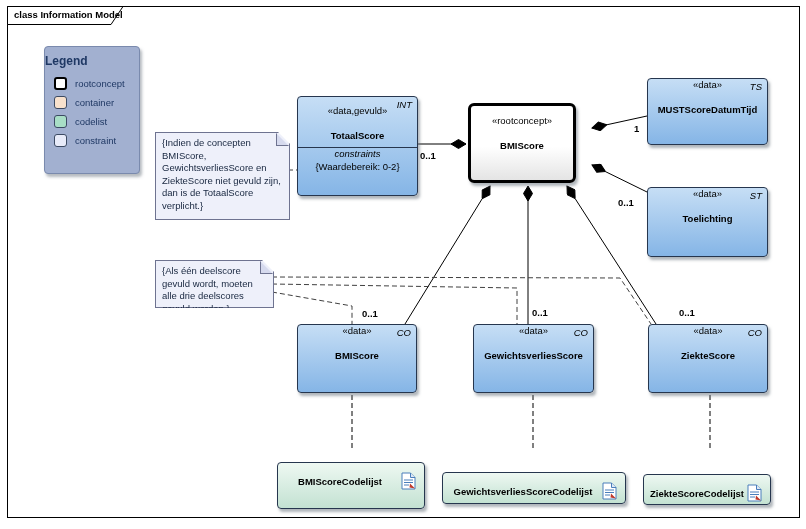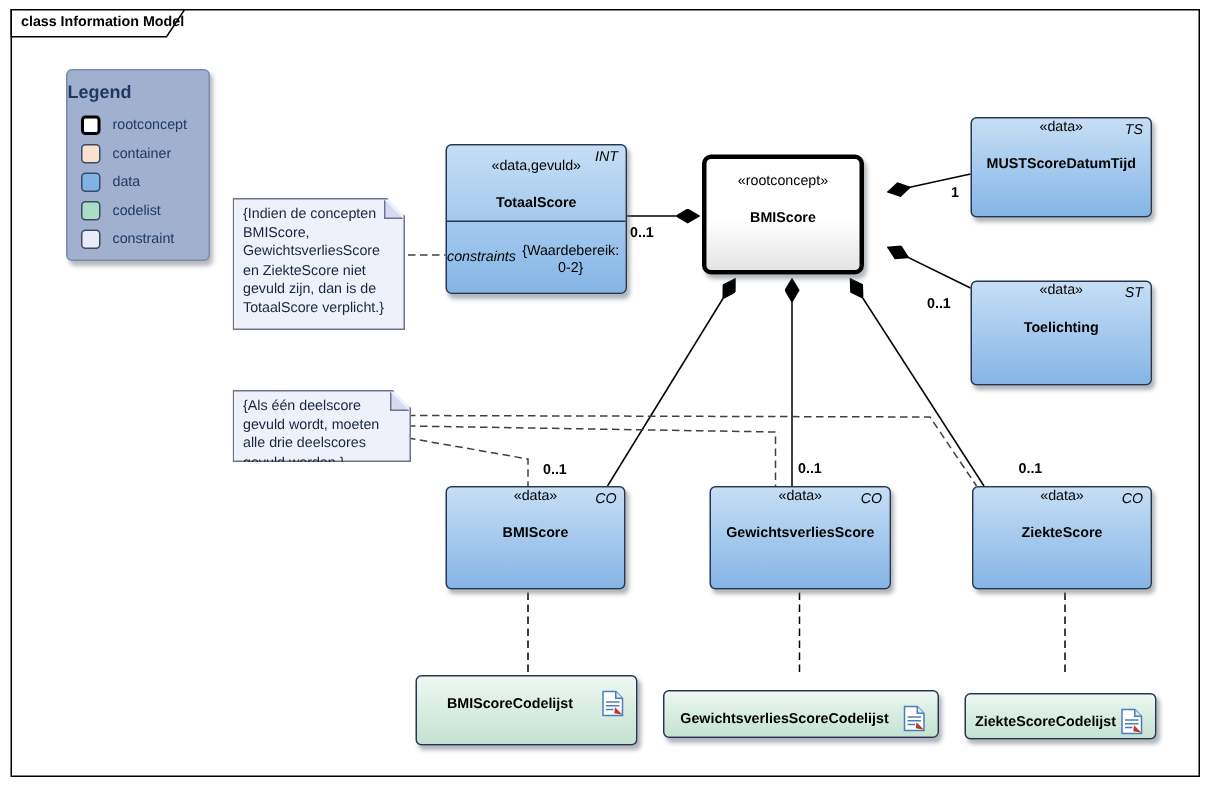--- a/index.html
+++ b/index.html
@@ -20,29 +20,29 @@
          display:flex; flex-direction:column; align-items:center; justify-content:flex-start;
          text-align:center; font-size:9.5px; color:#000; }
   .cls .tag { position:absolute; top:2px; right:5px; font-style:italic; font-size:9.5px; }
   .cls .stereo { font-size:9.5px; }
   .cls .cname { font-weight:bold; margin-top:14px; font-size:9.5px; }
 
   .root { border:3px solid #000; border-radius:6px; background:linear-gradient(#ffffff 55%, #e4e4e4); justify-content:flex-start; padding-top:9px; }
 
   .two-comp { justify-content:flex-start; }
   .two-comp .comp-top { height:50px; width:100%; display:flex; flex-direction:column; align-items:center; justify-content:flex-end; padding-bottom:6px; }
-  .two-comp .comp-bottom { border-top:1px solid #26364e; width:100%; flex:1; display:flex; flex-direction:row; align-items:center; justify-content:flex-start; }
+  .two-comp .comp-bottom { border-top:1px solid #26364e; width:100%; flex:1; display:flex; flex-direction:column; align-items:center; justify-content:flex-start; }
   .comp-label { font-style:italic; font-size:9.5px; }
   .comp-text { font-size:9.5px; margin-top:2px; }
 
   .codelist { position:absolute; z-index:2; border:1px solid #26364e; border-radius:4px;
               background:linear-gradient(#eef8f2, #c3e2d2);
               box-shadow:2px 3px 3px rgba(110,120,130,.55);
               font-size:9.5px; font-weight:bold; text-align:center; color:#000;
-              padding:13px 32px 0 10px; }
+              padding:13px 32px 0 10px;margin-top:12px; }
   .codelist .doc-icon { position:absolute; right:8px; top:9px; }
 
   
   .note { position:absolute; z-index:2; background:#eef0fa; border:1px solid #6e7390;
           box-shadow:2px 3px 3px rgba(110,120,130,.45);
           font-size:9.5px; line-height:12.5px; color:#17263f; padding:4px 4px 4px 6px;
           clip-path: polygon(0 0, calc(100% - 12px) 0, 100% 12px, 100% 100%, 0 100%); }
   .note::before { content:''; position:absolute; top:0; right:0; width:12px; height:12px;
           background:#d6daee; border-left:1px solid #6e7390; border-bottom:1px solid #6e7390;
           clip-path: polygon(0 0, 100% 100%, 0 100%); }
@@ -95,34 +95,30 @@
     <div class="ltitle">Legend</div>
     <div class="lrow">
       <span class="sw thick" style="background: rgb(255, 255, 255);"></span>
       <span class="ltext">rootconcept</span>
     </div>
     <div class="lrow">
       <span class="sw" style="background: rgb(248, 225, 205);"></span>
       <span class="ltext">container</span>
     </div>
     <div class="lrow">
-      <span class="sw" style="background: rgb(127, 178, 229);"></span>
-      <span class="ltext">data</span>
-    </div>
-    <div class="lrow">
       <span class="sw" style="background: rgb(168, 222, 198);"></span>
       <span class="ltext">codelist</span>
     </div>
     <div class="lrow">
       <span class="sw" style="background: rgb(232, 235, 249);"></span>
       <span class="ltext">constraint</span>
     </div>
   </div>
 
-  <div class="note" style="left:155px; top:132px; width:115px; height:88px;">{Indien de concepten BMIScore, GewichtsverliesScore en ZiekteScore niet gevuld zijn, dan is de TotaalScore verplicht.}</div>
+  <div class="note" style="left:155px; top:132px; width:135px; height:88px;">{Indien de concepten BMIScore, GewichtsverliesScore en ZiekteScore niet gevuld zijn, dan is de TotaalScore verplicht.}</div>
   <div class="note" style="left:155px; top:260px; width:119px; height:48px;">{Als één deelscore gevuld wordt, moeten alle drie deelscores gevuld worden.}</div>
 
   <div class="cls two-comp" style="left:297px; top:96px; width:121px; height:100px;">
     <span class="tag">INT</span>
     <div class="comp-top">
       <div class="stereo">«data,gevuld»</div>
       <div class="cname">TotaalScore</div>
     </div>
     <div class="comp-bottom">
       <div class="comp-label">constraints</div>

